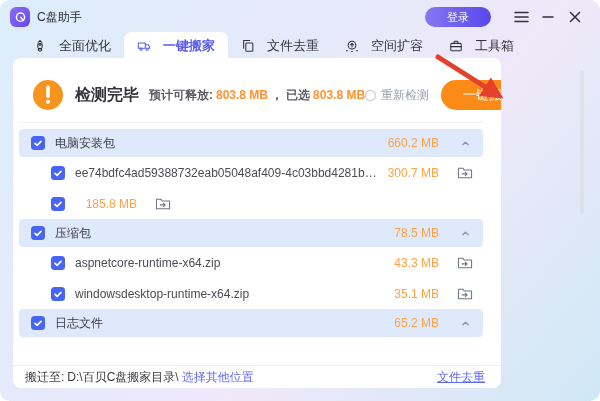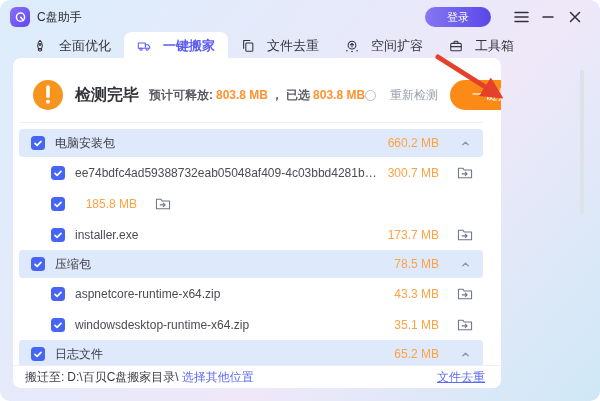--- a/index.html
+++ b/index.html
@@ -22,21 +22,21 @@
   .tab-icon{display:flex;}
   
   .panel{position:absolute;left:13px;top:58px;width:488px;height:330px;background:#fff;border-radius:8px;
     display:flex;flex-direction:column;overflow:hidden;}
   .summary{flex:0 0 64px;box-sizing:border-box;display:flex;align-items:center;padding:10px 16px 0 20px;}
   .warn{margin-right:12px;display:flex;flex:none;}
   .status-title{font-size:16px;font-weight:bold;color:#33333a;margin-right:10px;white-space:nowrap;}
   .summary-detail{font-size:12px;color:#5c5c66;display:flex;align-items:center;gap:3px;white-space:nowrap;font-weight:bold;}
   .val-orange{color:var(--value_orange,#ff9330);}
   .spacer{flex:1;}
-  .recheck{display:flex;align-items:center;gap:14px;font-size:12px;color:#9ba1ad;cursor:pointer;margin-right:12px;white-space:nowrap;}
+  .recheck{display:flex;align-items:center;gap:5px;font-size:12px;color:#9ba1ad;cursor:pointer;margin-right:12px;white-space:nowrap;}
   .recheck-circle{width:9px;height:9px;border:1px solid #b9bec9;border-radius:50%;display:inline-block;}
   .cta{width:96px;height:30px;border:none;border-radius:15px;background:var(--accent_orange,#fb8b16);
     color:#fff;font-size:13px;cursor:pointer;font-family:inherit;flex:none;}
   
   .list{flex:1;margin:0 18px 0 6px;border-top:1px solid #eef0f6;padding-top:6px;overflow:hidden;}
   .row{display:flex;align-items:center;}
   .row.cat{height:28px;background:var(--category_bg,#dfe9fc);border-radius:4px;padding:0 8px 0 12px;font-size:12px;color:#3a3a44;}
   .row.item{height:31px;padding:0 8px 0 32px;font-size:12px;color:#4b4b55;}
   .cb{width:14px;height:14px;border-radius:3.5px;background:var(--checkbox_blue,#4665f5);
     display:flex;align-items:center;justify-content:center;margin-right:10px;flex:none;cursor:pointer;}
@@ -199,35 +199,20 @@
             </svg>
           </span>
           <span class="row-size">185.8 MB</span>
           <span class="row-action">
             <svg width="16" height="14" viewBox="0 0 18 16" fill="none" stroke="#707684" stroke-width="1.2">
               <path d="M1.5 13.5v-11h5l1.5 2h8.5v9z" stroke-linejoin="round"></path>
               <path d="M5.8 9h5.4M9.3 6.9L11.5 9l-2.2 2.1" stroke-linecap="round" stroke-linejoin="round"></path>
             </svg>
           </span>
         </div>
-        <div class="row item">
-          <span class="cb">
-            <svg width="10" height="10" viewBox="0 0 10 10">
-              <path d="M2 5.3L4.1 7.4L8 3.4" fill="none" stroke="#fff" stroke-width="1.7" stroke-linecap="round" stroke-linejoin="round"></path>
-            </svg>
-          </span>
-          <span class="row-name">installer.exe</span>
-          <span class="row-size">173.7 MB</span>
-          <span class="row-action">
-            <svg width="16" height="14" viewBox="0 0 18 16" fill="none" stroke="#707684" stroke-width="1.2">
-              <path d="M1.5 13.5v-11h5l1.5 2h8.5v9z" stroke-linejoin="round"></path>
-              <path d="M5.8 9h5.4M9.3 6.9L11.5 9l-2.2 2.1" stroke-linecap="round" stroke-linejoin="round"></path>
-            </svg>
-          </span>
-        </div>
         <div class="row cat">
           <span class="cb">
             <svg width="10" height="10" viewBox="0 0 10 10">
               <path d="M2 5.3L4.1 7.4L8 3.4" fill="none" stroke="#fff" stroke-width="1.7" stroke-linecap="round" stroke-linejoin="round"></path>
             </svg>
           </span>
           <span class="row-name">压缩包</span>
           <span class="row-size">78.5 MB</span>
           <span class="row-action">
             <svg width="11" height="11" viewBox="0 0 12 12">

